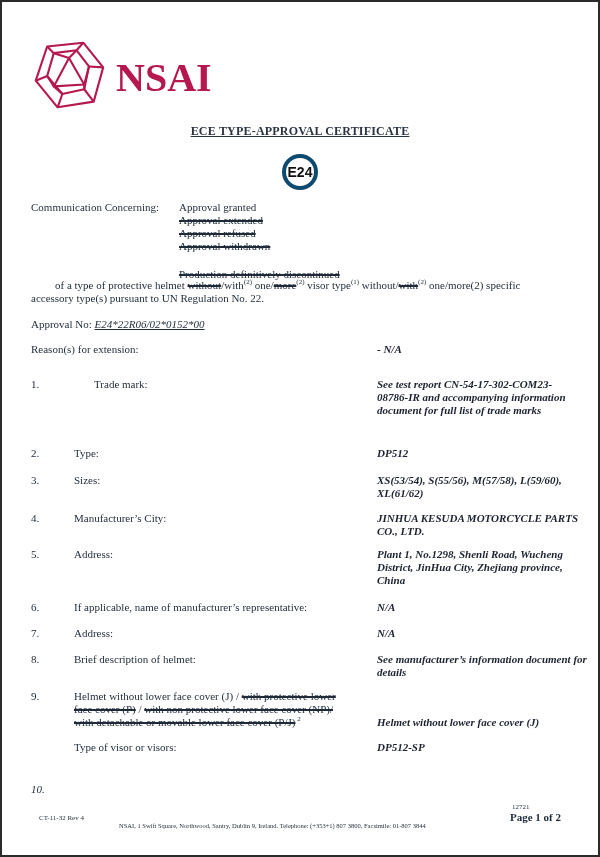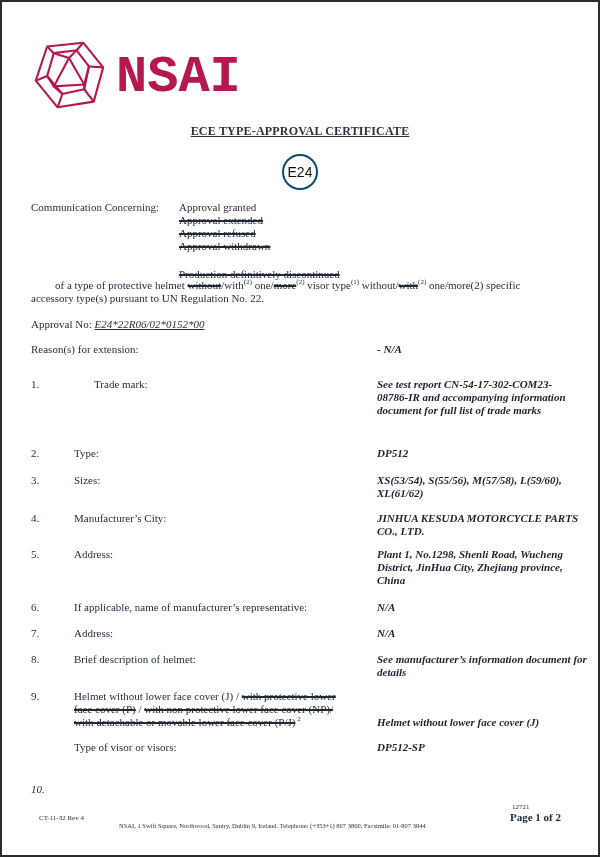--- a/index.html
+++ b/index.html
@@ -7,32 +7,32 @@
     width: 600px; height: 857px; background: #ffffff; position: relative; overflow: hidden;
     font-family: "Liberation Serif", "DejaVu Serif", serif; color: #1e2a38;
   }
   .frame {
     position: absolute; left: 0; top: 0; width: 596px; height: 853px;
     border: 2px solid #2b2b2b; box-sizing: content-box;
   }
   .logo { position: absolute; left: 31px; top: 37px; width: 200px; height: 75px; }
   .logo-text {
     position: absolute; left: 116px; top: 56px;
-    font-family: Liberation Mono, monospace; font-weight: bold;
-    font-size: 52px; color: #b5174f; letter-spacing: 0px; line-height: 44px;
+    font-family: Liberation Serif, serif; font-weight: bold;
+    font-size: 40px; color: #b5174f; letter-spacing: 0px; line-height: 44px;
   }
   .title {
     position: absolute; left: 0; width: 600px; top: 124px; text-align: center;
     font-size: 12px; font-weight: bold; text-decoration: underline; letter-spacing: 0.2px;
     color: #2a3340;
   }
   .e-mark {
     position: absolute; left: 282px; top: 154px; width: 36px; height: 36px;
-    border: 2px solid #0c4a6e; border-radius: 50%;
-    font-family: "Liberation Sans", "DejaVu Sans", sans-serif; font-weight: normal; font-size: 14px;
+    border: 4px solid #0c4a6e; border-radius: 50%;
+    font-family: "Liberation Sans", "DejaVu Sans", sans-serif; font-weight: bold; font-size: 14px;
     display: flex; align-items: center; justify-content: center; box-sizing: border-box; color: #111;
   }
   .t { position: absolute; font-size: 11px; line-height: 13px; white-space: nowrap; }
   .strike { text-decoration: line-through; text-decoration-thickness: 1.5px; }
   .val { font-style: italic; font-weight: bold; color: #1c2230; }
   .approval-no { font-style: italic; font-weight: normal; text-decoration: underline; }
   sup { font-size: 7px; line-height: 0; }
   .num { position: absolute; left: 31px; font-size: 11px; }
   .lbl { position: absolute; left: 74px; font-size: 11px; line-height: 13px; }
   .rv { position: absolute; left: 377px; font-size: 11px; line-height: 13px; width: 210px; font-style: italic; font-weight: bold; color: #1c2230; }

